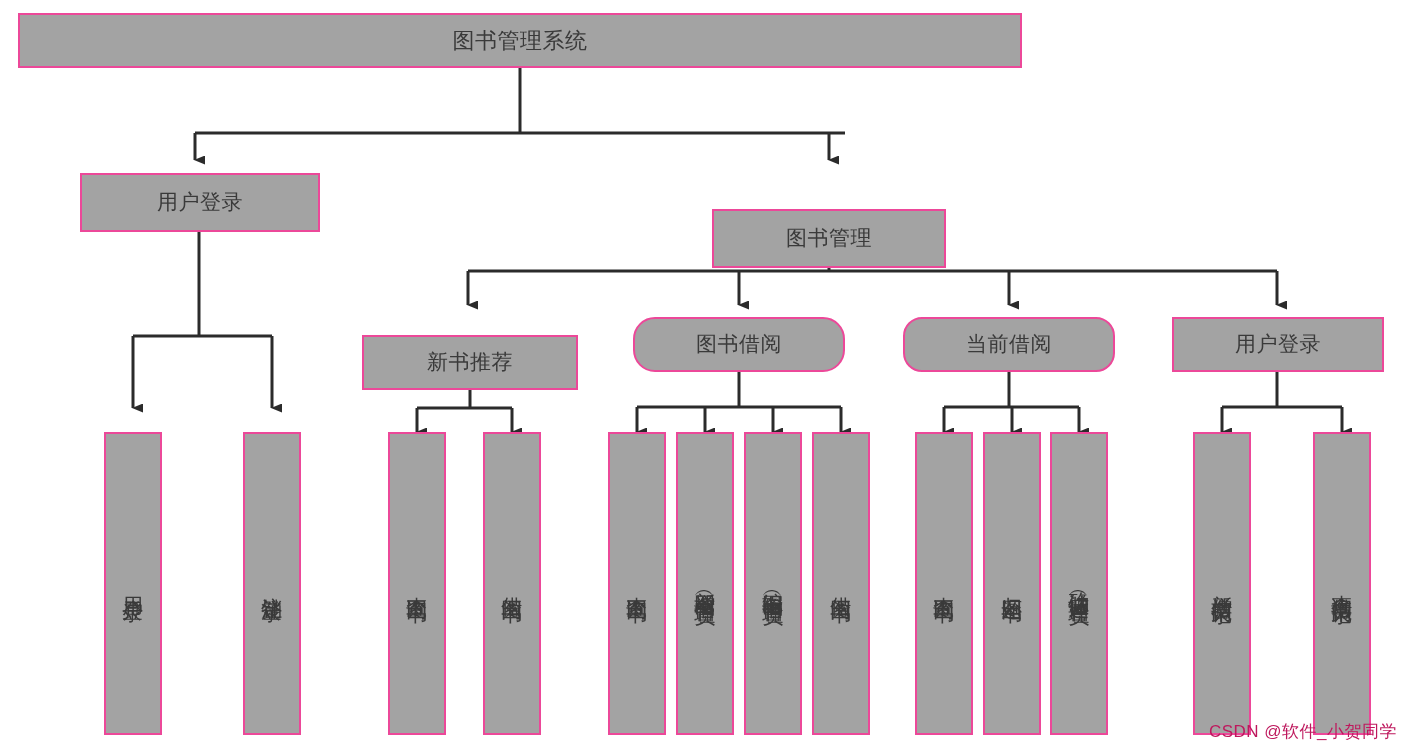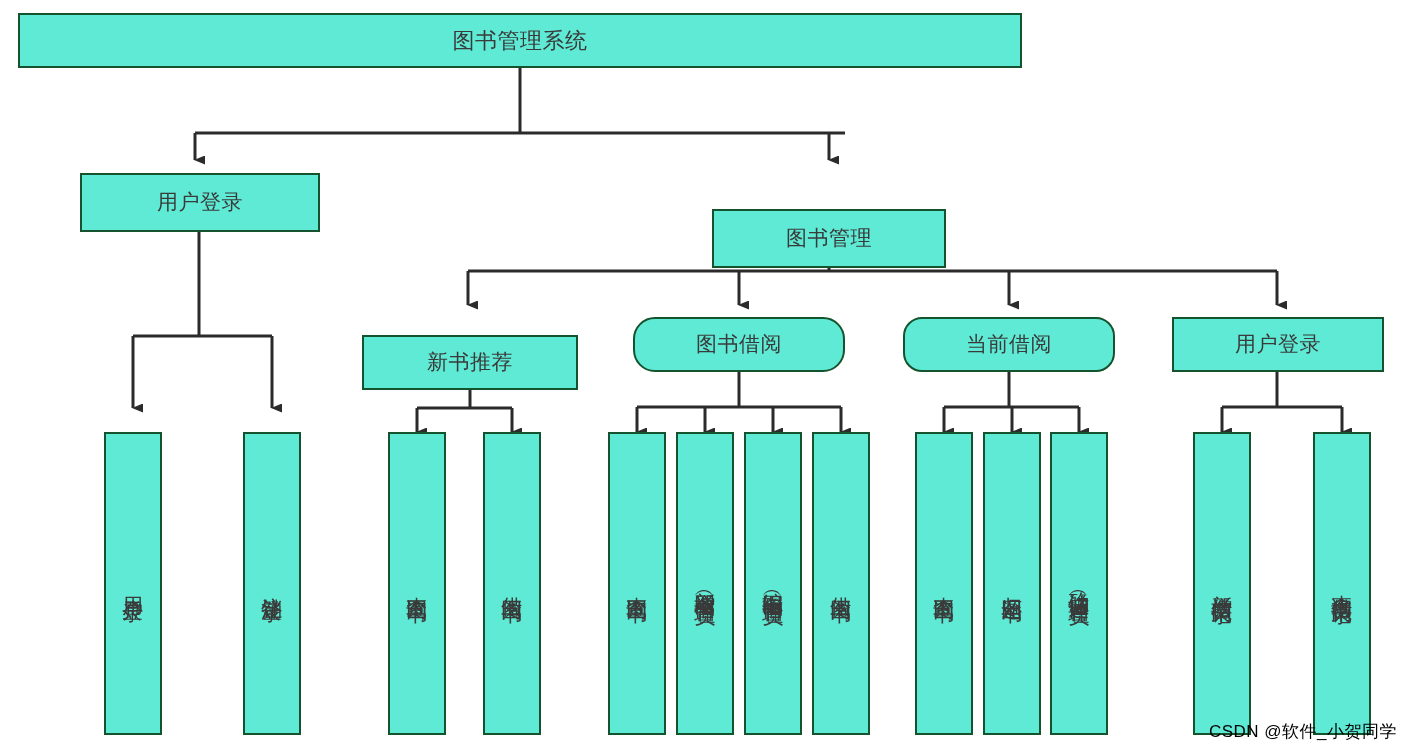--- a/index.html
+++ b/index.html
@@ -22,22 +22,22 @@
     position: absolute;
     left: 0;
     top: 0;
     width: 1405px;
     height: 747px;
     pointer-events: none;
   }
   .node {
     position: absolute;
     box-sizing: border-box;
-    background: #5eead4;
-    border: 2px solid #14532d;
+    background: #a3a3a3;
+    border: 2px solid #ec4899;
     display: flex;
     align-items: center;
     justify-content: center;
     z-index: 2;
   }
   .node-label {
     color: #3a3a3a;
     font-size: 21px;
     line-height: 1.15;
     letter-spacing: 0.5px;
@@ -60,21 +60,21 @@
     line-height: 1.12;
     letter-spacing: 2px;
     white-space: normal;
     max-height: 100%;
   }
 
   #watermark {
     position: absolute;
     right: 8px;
     bottom: 4px;
-    color: #000000;
+    color: #be185d;
     font-size: 17px;
     letter-spacing: 0.5px;
     z-index: 3;
     white-space: nowrap;
   }
 </style>
 </head>
 <body>
 
 <div id="diagram-root">

